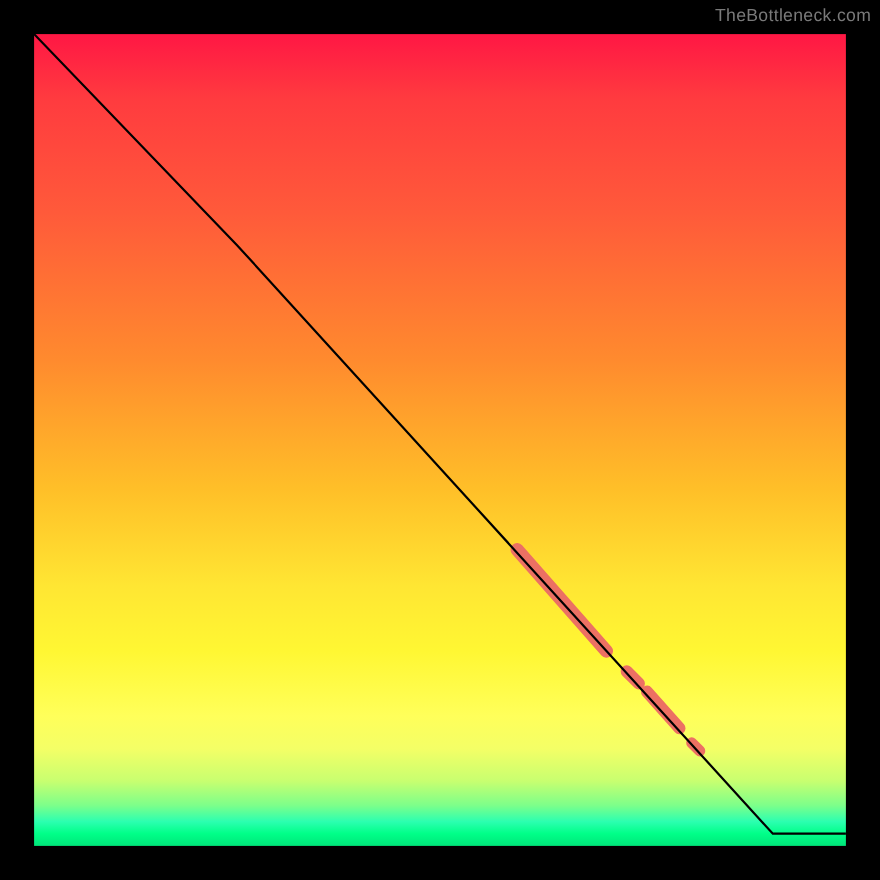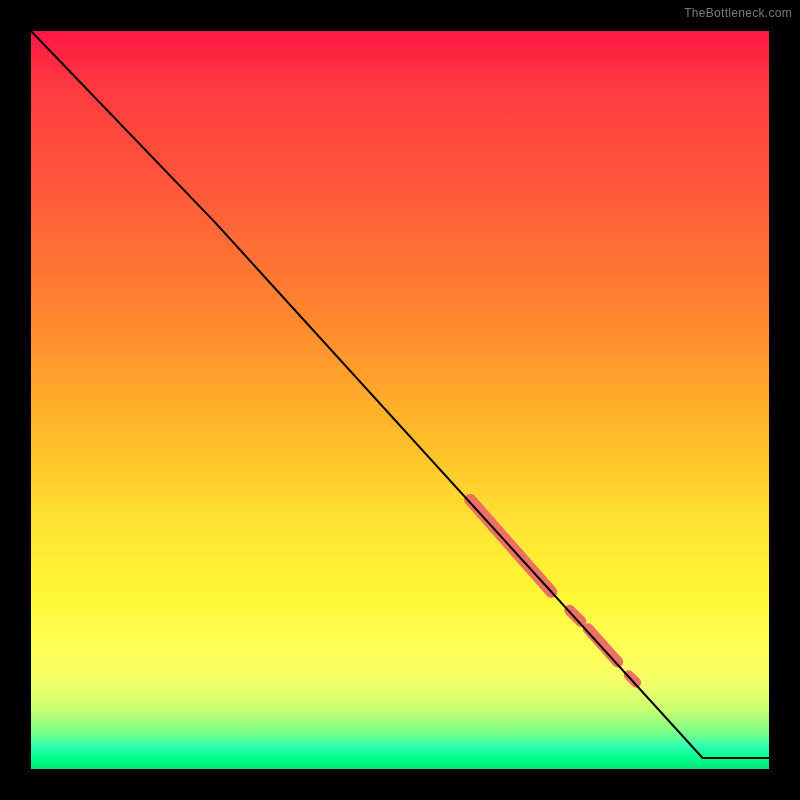--- a/index.html
+++ b/index.html
@@ -49,21 +49,21 @@
     top: 0;
     width: 738px;
     height: 738px;
     pointer-events: none;
   }
   .watermark {
     position: absolute;
     top: 6px;
     right: 8px;
     color: #7a7a7a;
-    font-size: 12px;
+    font-size: 16px;
     font-weight: 400;
     letter-spacing: 0.3px;
     user-select: none;
   }
 </style>
 </head>
 <body>
 
 <div class="stage">
   <div class="plot">

